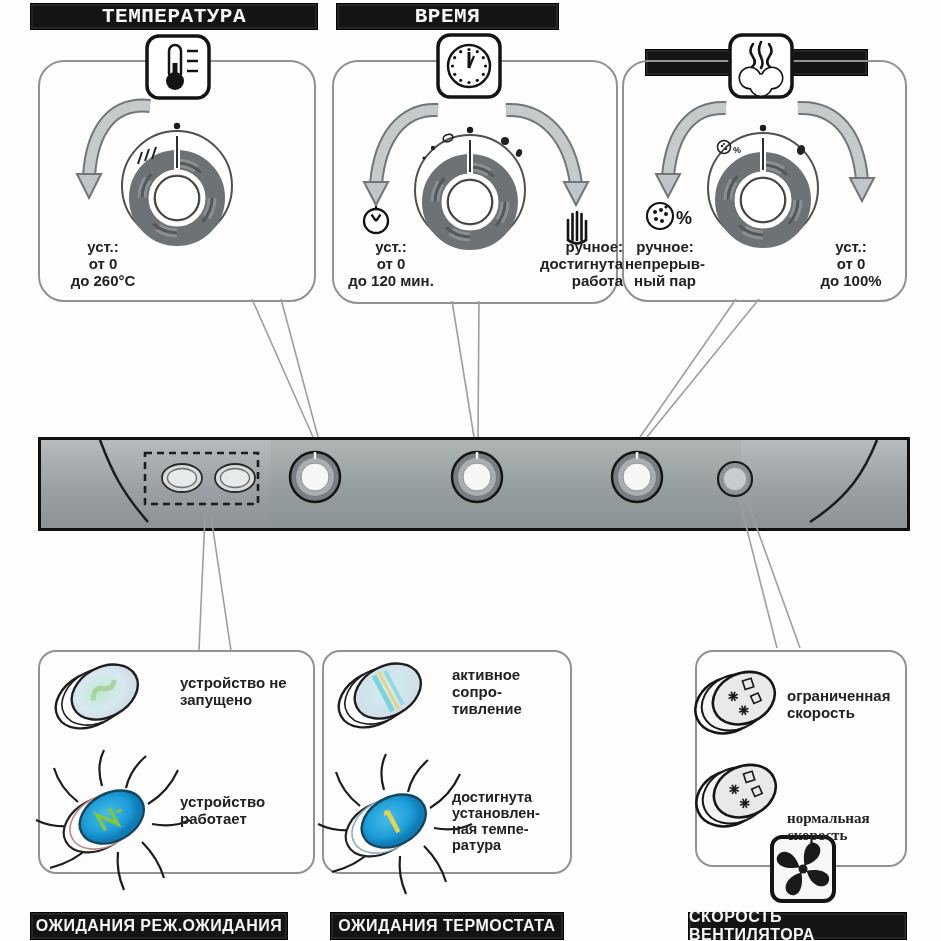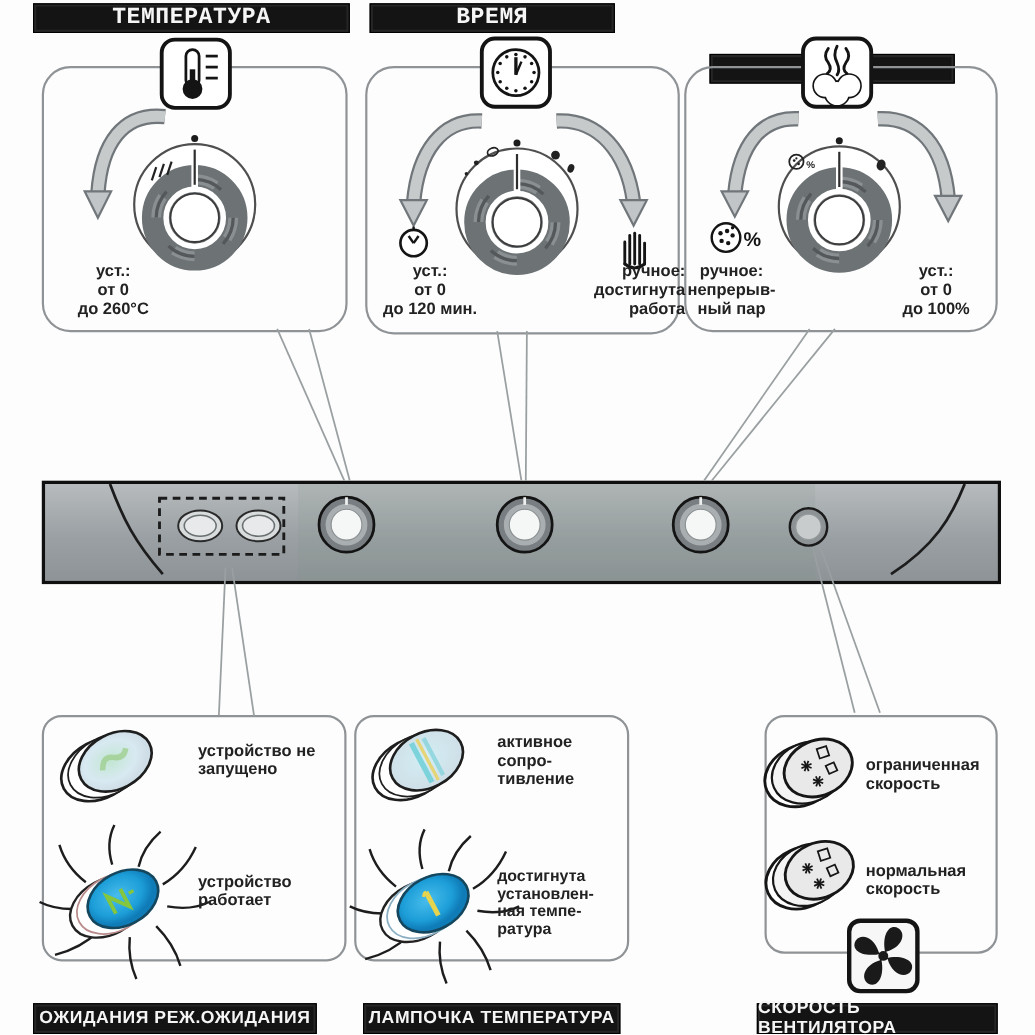--- a/index.html
+++ b/index.html
@@ -403,28 +403,28 @@
     <div>установлен-</div>
     <div>ная темпе-</div>
     <div>ратура</div>
   </div>
 
   <div class="note" style="left:787px;top:687px;width:115px;">
     <div>ограниченная</div>
     <div>скорость</div>
   </div>
 
-  <div class="note" style="left:787px;top:783px;width:110px;">
+  <div class="note" style="left:787px;top:810px;width:110px;font-family:Liberation Serif, serif;">
     <div>нормальная</div>
     <div>скорость</div>
   </div>
 
   <div class="bar bottom" style="left:30px;top:912px;width:256px;">
     <span>ОЖИДАНИЯ РЕЖ.ОЖИДАНИЯ</span>
   </div>
   <div class="bar bottom" style="left:330px;top:912px;width:232px;">
-    <span>ЛАМПОЧКА ТЕМПЕРАТУРА</span>
+    <span>ОЖИДАНИЯ ТЕРМОСТАТА</span>
   </div>
   <div class="bar bottom" style="left:688px;top:912px;width:217px;">
     <span>СКОРОСТЬ ВЕНТИЛЯТОРА</span>
   </div>
 
 </div>
 
 </body></html>

